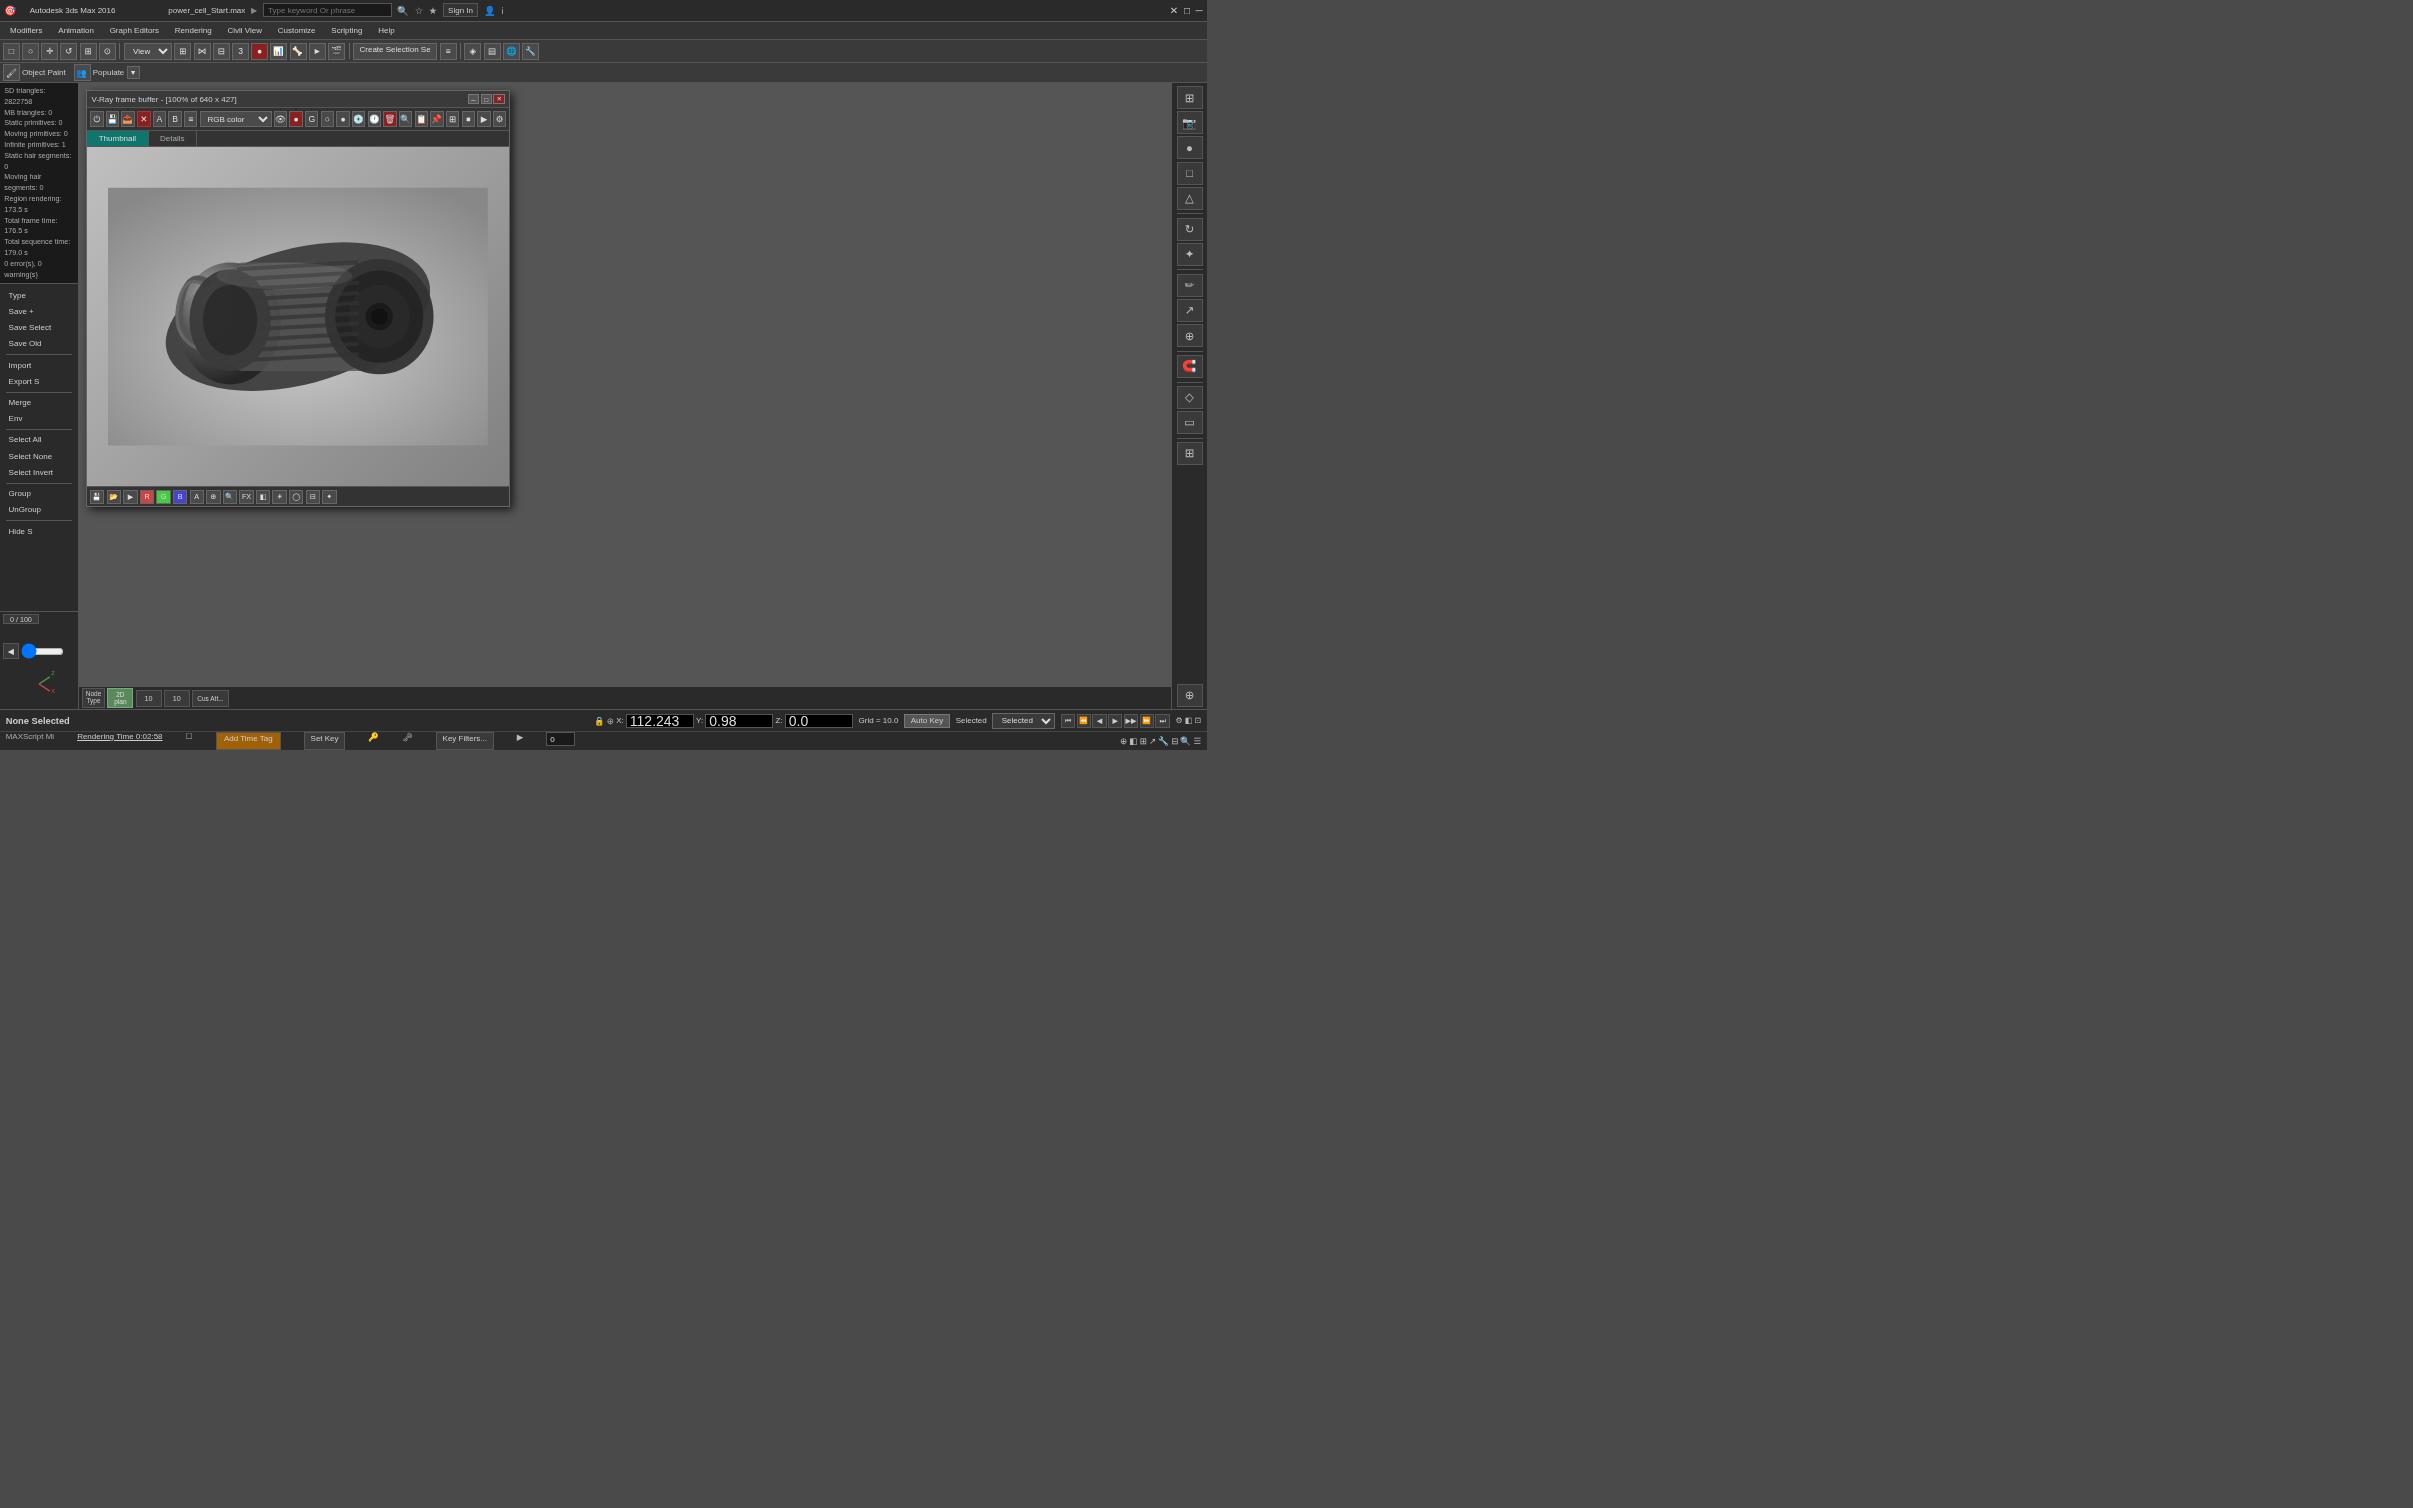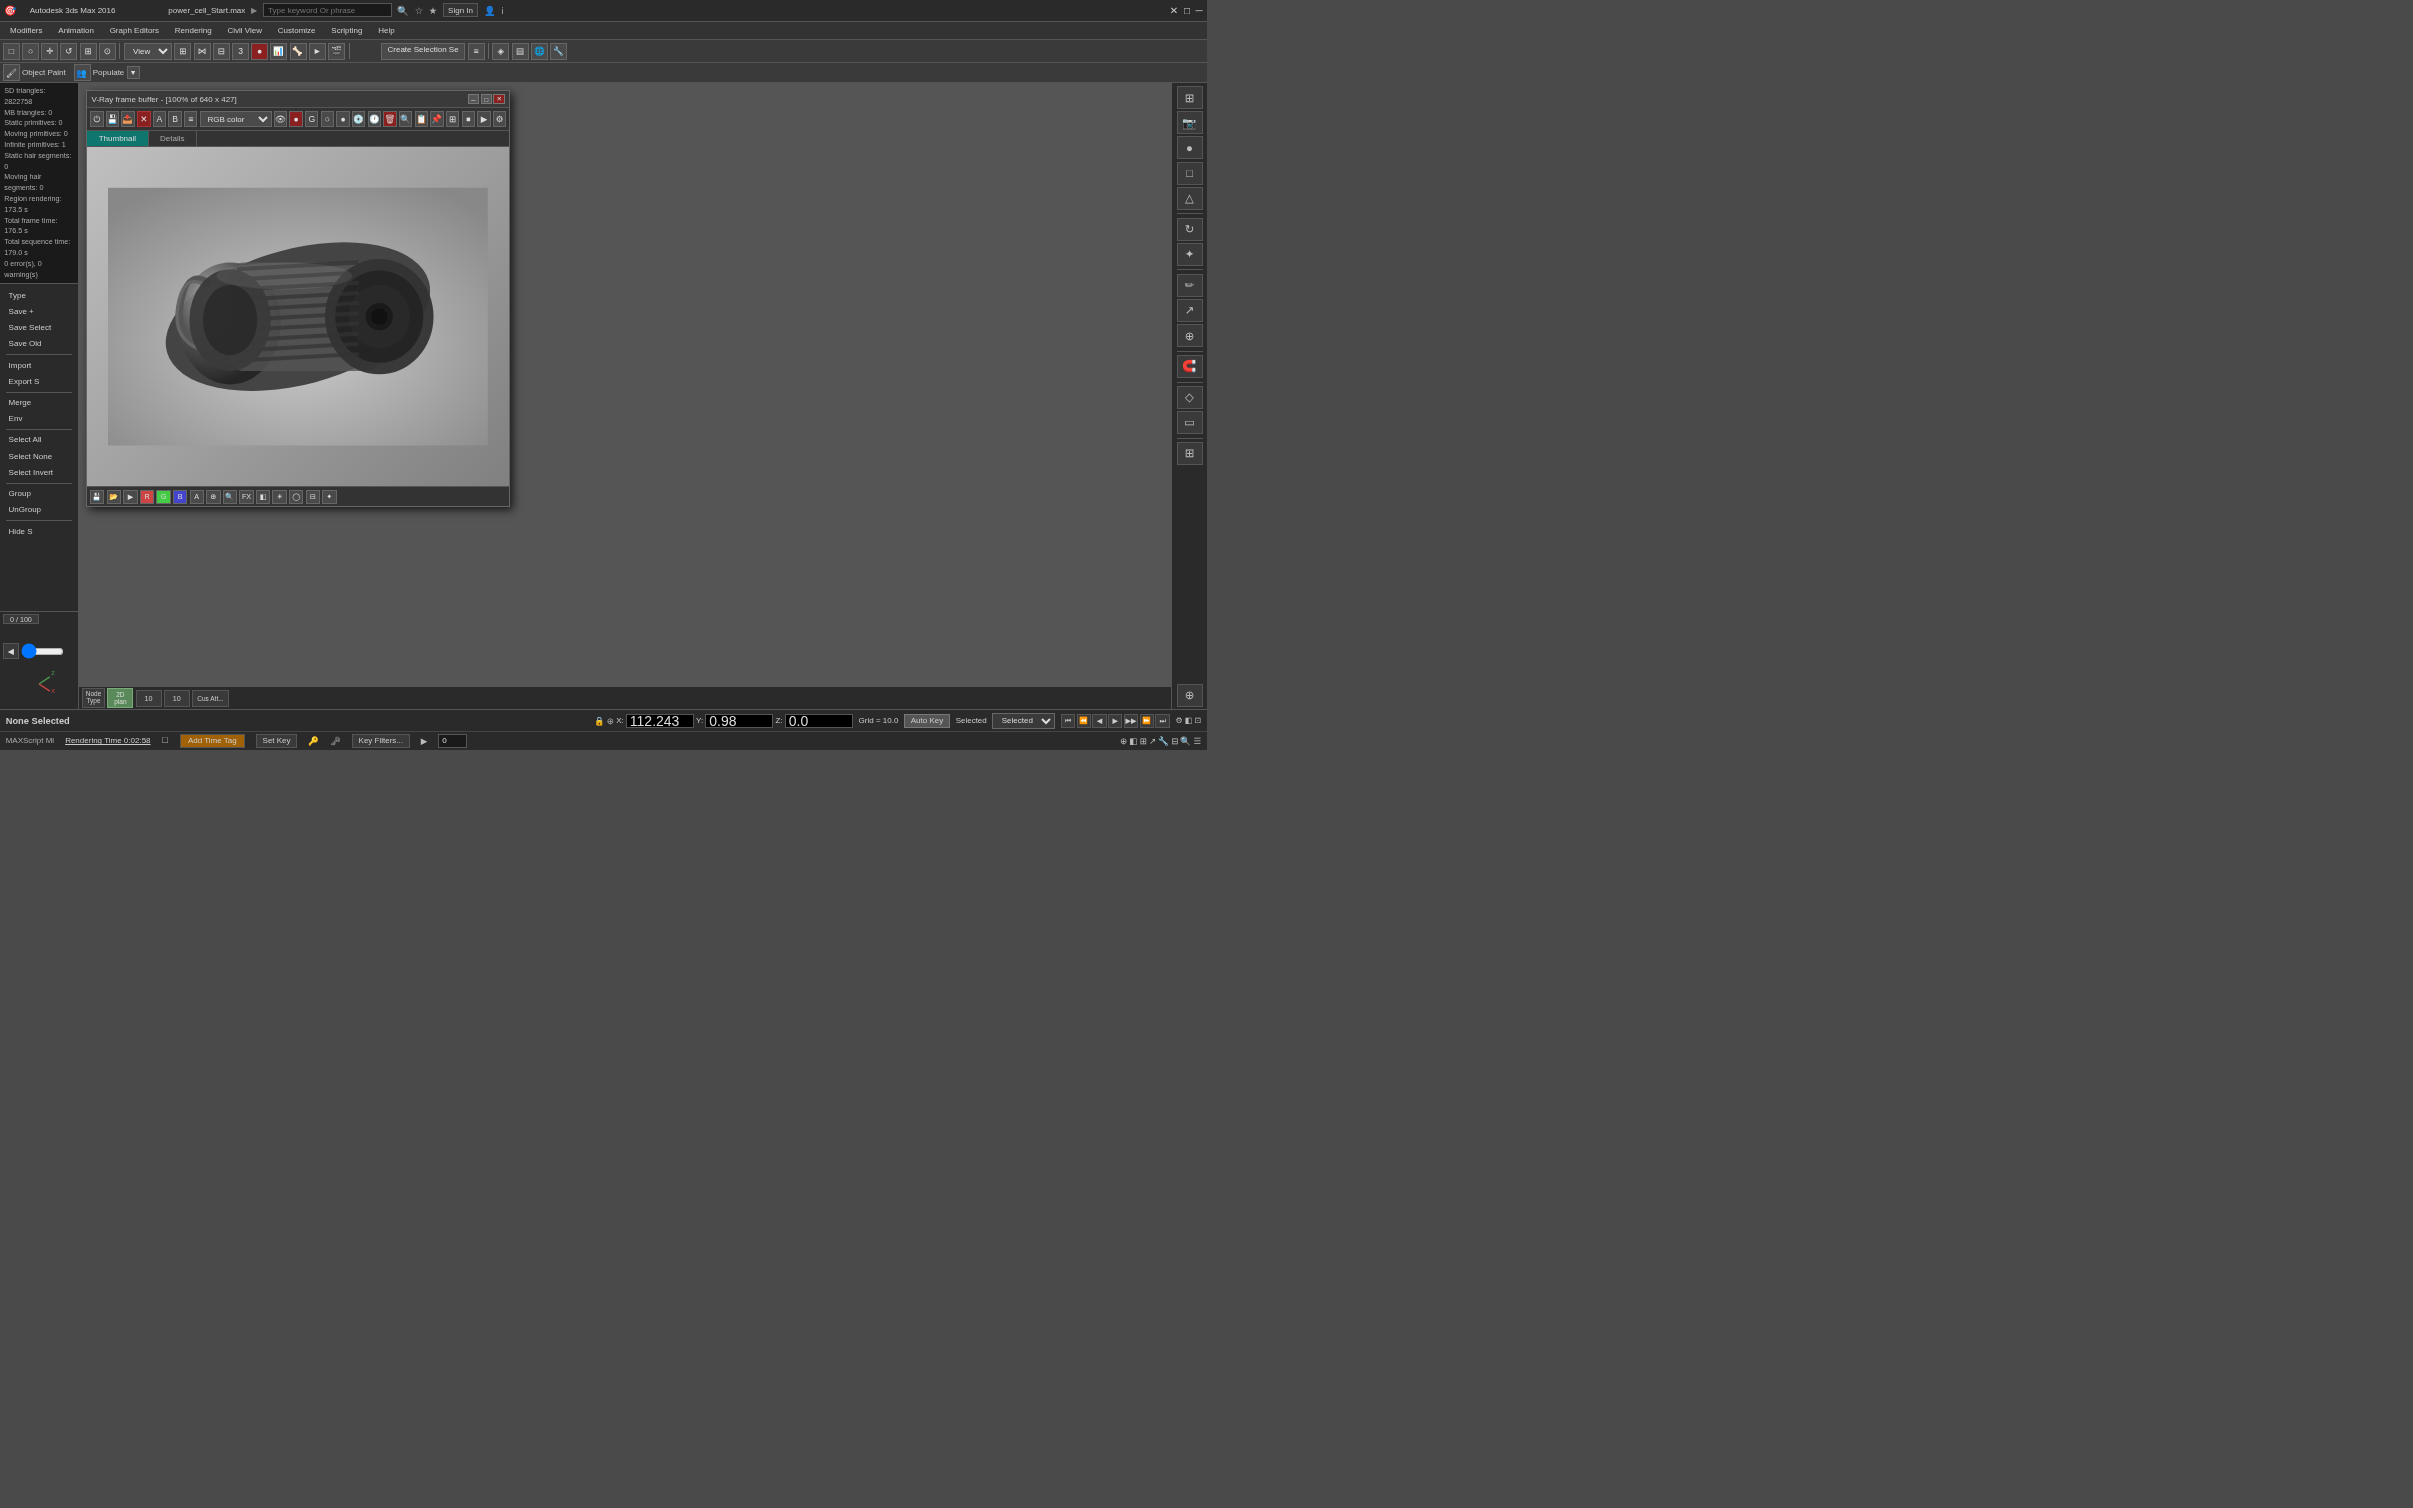--- a/index.html
+++ b/index.html
@@ -108,21 +108,20 @@
       cursor: pointer;
     }
     .create-sel-btn {
       background: #4a4a4a;
       border: 0.7px solid #666;
       color: #ddd;
       padding: 1.4px 5.7px;
       font-size: 8px;
       height: 17px;
       cursor: pointer;
-      margin-left: 28px;
     }
 
     
     .toolbar-row2 {
       display: flex;
       align-items: center;
       background: #3a3a3a;
       height: 20px;
       padding: 0 2.9px;
       gap: 2.2px;
@@ -440,25 +439,24 @@
       align-items: center;
       justify-content: center;
       cursor: pointer;
       font-size: 7.2px;
       color: #ccc;
     }
 
     
     .status-bar2 {
       display: flex;
-      align-items: center;
       background: #2a2a2a;
       height: 18.7px;
       padding: 0 5.7px;
-      gap: 11px;
+      gap: 23px;
       border-top: 0.7px solid #444;
     }
     .maxscript-label {
       color: #aaa;
       font-size: 8px;
     }
     .rendering-time {
       color: #ccc;
       font-size: 8px;
       text-decoration: underline;

